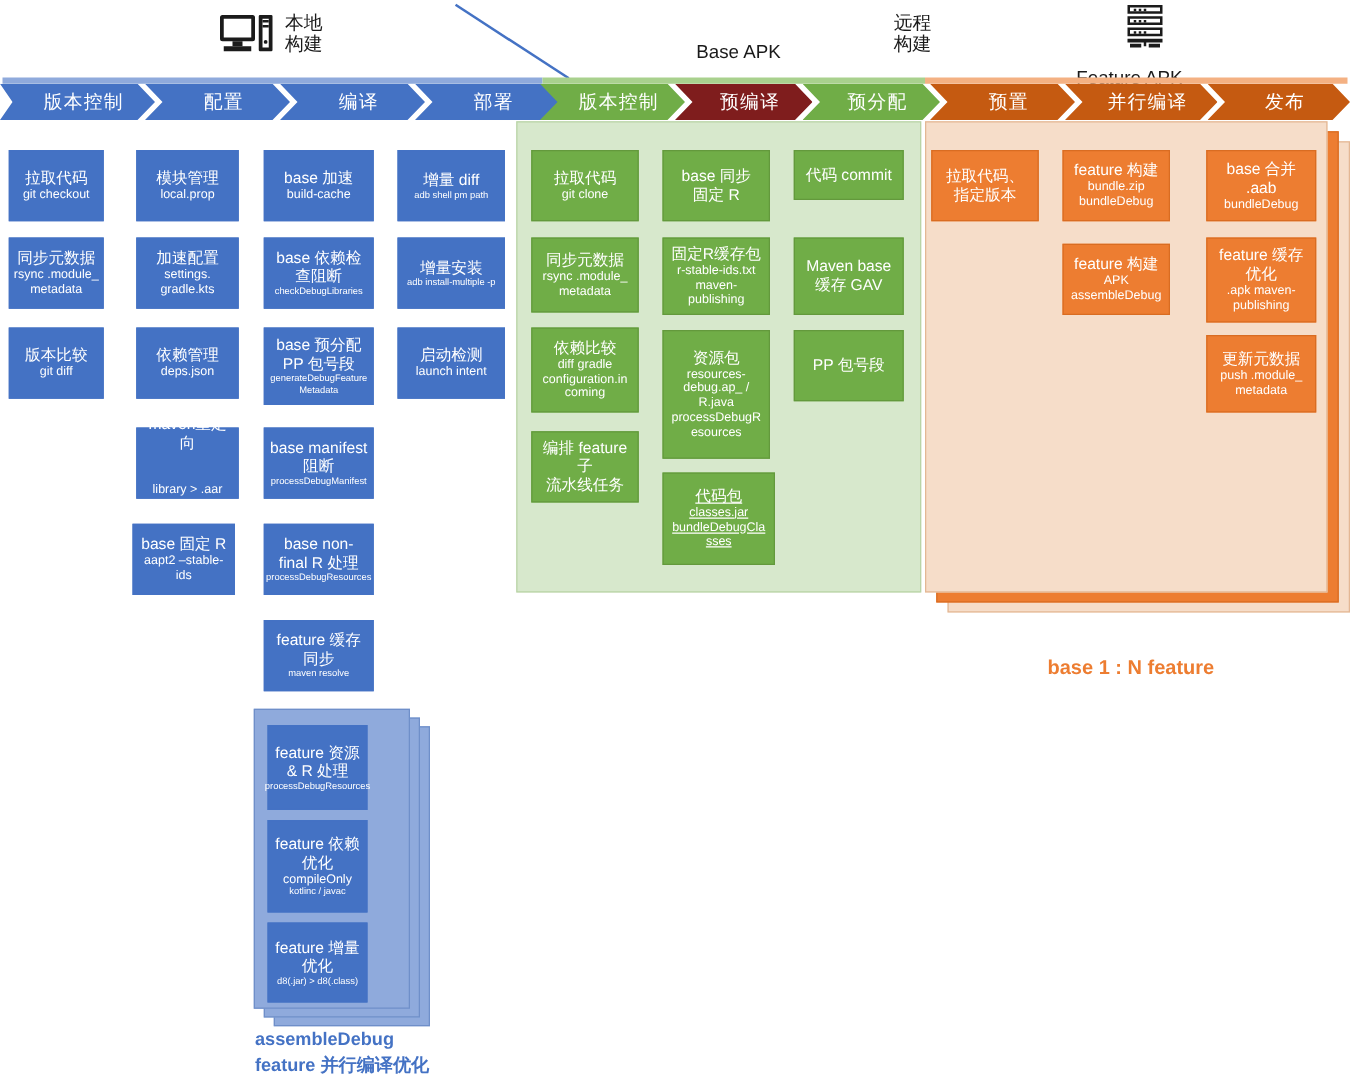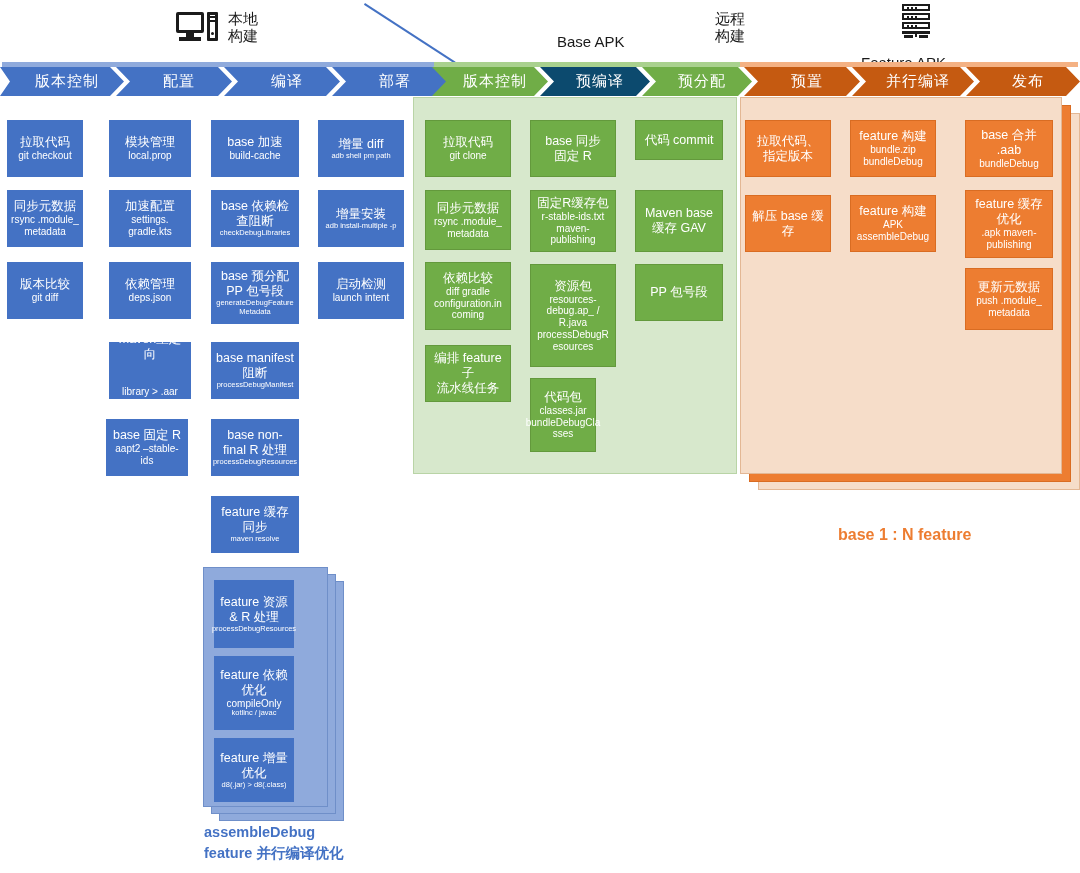--- a/index.html
+++ b/index.html
@@ -142,21 +142,21 @@
     <div class="chev" style="left:224px;width:116px;background:#4472c4;">
       <span>编译</span>
       </div>
     <div class="chev" style="left:332px;width:116px;background:#4472c4;">
       <span>部署</span>
       </div>
 
     <div class="chev" style="left:432px;width:116px;background:#70ad47;">
       <span>版本控制</span>
       </div>
-    <div class="chev" style="left:540px;width:110px;background:#0c4a6e;">
+    <div class="chev" style="left:540px;width:110px;background:#7f1d1d;">
       <span>预编译</span>
       </div>
     <div class="chev" style="left:642px;width:110px;background:#70ad47;">
       <span>预分配</span>
       </div>
 
     <div class="chev" style="left:744px;width:116px;background:#c55a11;">
       <span>预置</span>
       </div>
     <div class="chev" style="left:852px;width:122px;background:#c55a11;">
@@ -310,44 +310,41 @@
 publishing</div>
   </div>
   <div class="node green-node" style="left:530px;top:264px;width:86px;height:103px;">
     <div class="t1">资源包</div>
     <div class="t2" style="white-space:pre-line;">resources-
 debug.ap_ /
 R.java
 processDebugR
 esources</div>
   </div>
-  <div class="node green-node" style="left:530px;top:378px;width:66px;height:74px;">
+  <div class="node green-node" style="left:530px;top:378px;width:90px;height:74px;text-decoration:underline;">
     <div class="t1">代码包</div>
     <div class="t2" style="white-space:pre-line;">classes.jar
 bundleDebugCla
 sses</div>
   </div>
 
   <div class="node green-node" style="left:635px;top:120px;width:88px;height:40px;">
     <div class="t1">代码 commit</div>
   </div>
   <div class="node green-node" style="left:635px;top:190px;width:88px;height:62px;">
     <div class="t1" style="white-space:pre-line;">Maven base
 缓存 GAV</div>
   </div>
   <div class="node green-node" style="left:635px;top:264px;width:88px;height:57px;">
     <div class="t1">PP 包号段</div>
   </div>
 
   <div class="node orange-node" style="left:745px;top:120px;width:86px;height:57px;">
     <div class="t1" style="white-space:pre-line;">拉取代码、
 指定版本</div>
-  </div>
-  <div class="node orange-node" style="left:745px;top:195px;width:86px;height:57px;">
-    <div class="t1">解压 base 缓存</div>
   </div>
 
   <div class="node orange-node" style="left:850px;top:120px;width:86px;height:57px;">
     <div class="t1">feature 构建</div>
     <div class="t2" style="white-space:pre-line;">bundle.zip
 bundleDebug</div>
   </div>
   <div class="node orange-node" style="left:850px;top:195px;width:86px;height:57px;">
     <div class="t1">feature 构建</div>
     <div class="t2" style="white-space:pre-line;">APK

